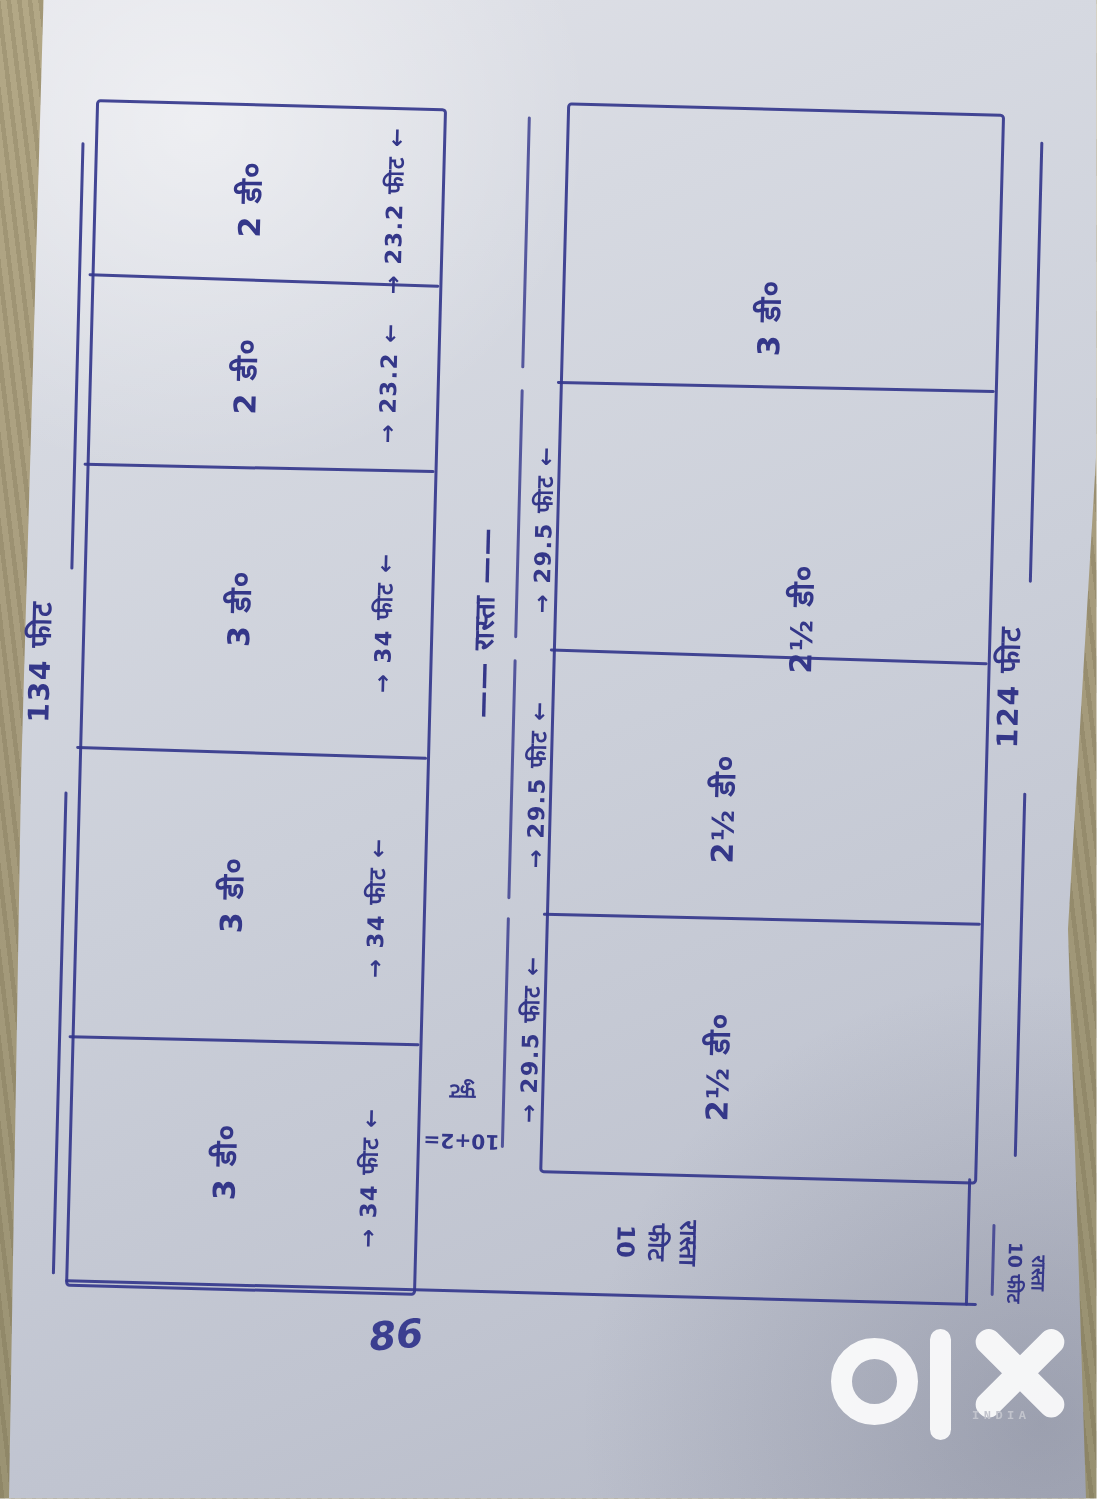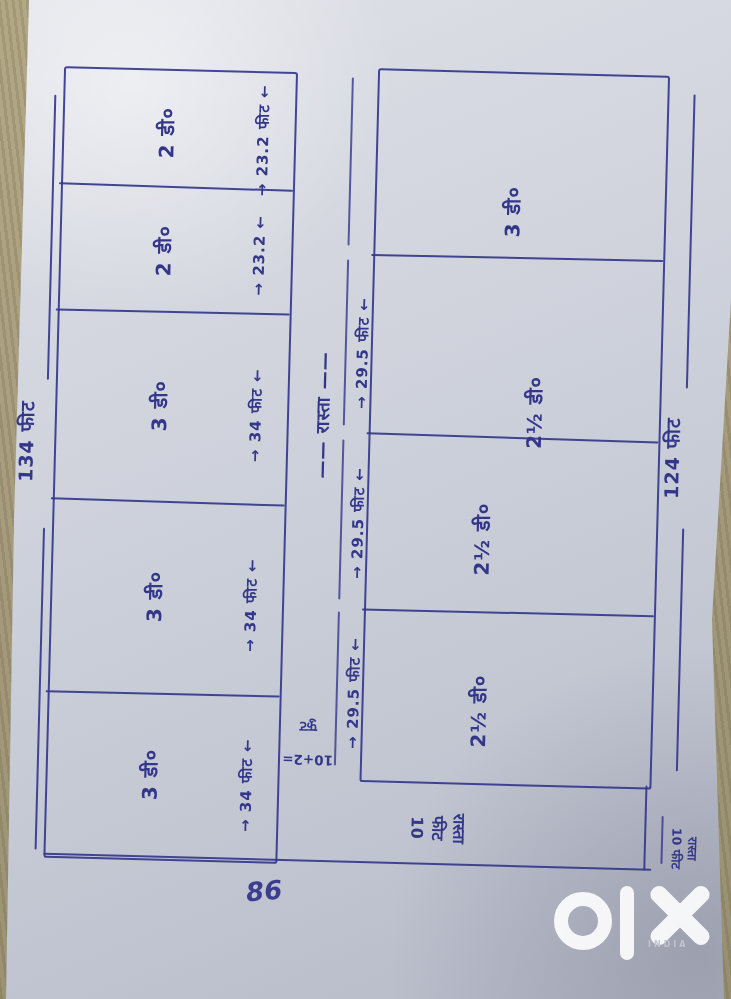--- a/index.html
+++ b/index.html
@@ -49,21 +49,21 @@
   .road{font-size:18px;font-weight:bold;}
   .note{font-size:13.5px;font-weight:bold;}
   .roadlbl{font-size:16px;font-weight:bold;}
   .corner{font-size:12.5px;font-weight:bold;}
   #page-num{
     position:absolute;left:246px;top:876px;
     font-size:26px;font-weight:bold;color:#3b3e90;
     transform:rotate(-5deg);font-style:italic;
   }
   
-  #wm{position:absolute;left:540px;top:880px;width:180px;height:90px;opacity:.9;}
+  #wm{position:absolute;left:540px;top:880px;width:180px;height:90px;opacity:.9;font-family:Liberation Mono, monospace;}
   #wm .o{position:absolute;left:14px;top:12px;width:30px;height:30px;border:14px solid #fff;border-radius:50%;}
   #wm .l{position:absolute;left:80px;top:6px;width:14px;height:74px;background:#fff;border-radius:7px;}
   #wm .xbar{position:absolute;left:102px;top:27px;width:76px;height:17px;background:#fff;border-radius:8px;}
   #wm .x1{transform:rotate(45deg);}
   #wm .x2{transform:rotate(-45deg);}
   #wm .india{position:absolute;left:108px;top:60px;font-size:8px;letter-spacing:3px;color:#c6c8d0;font-weight:bold;}
 </style>
 </head>
 <body>
 

